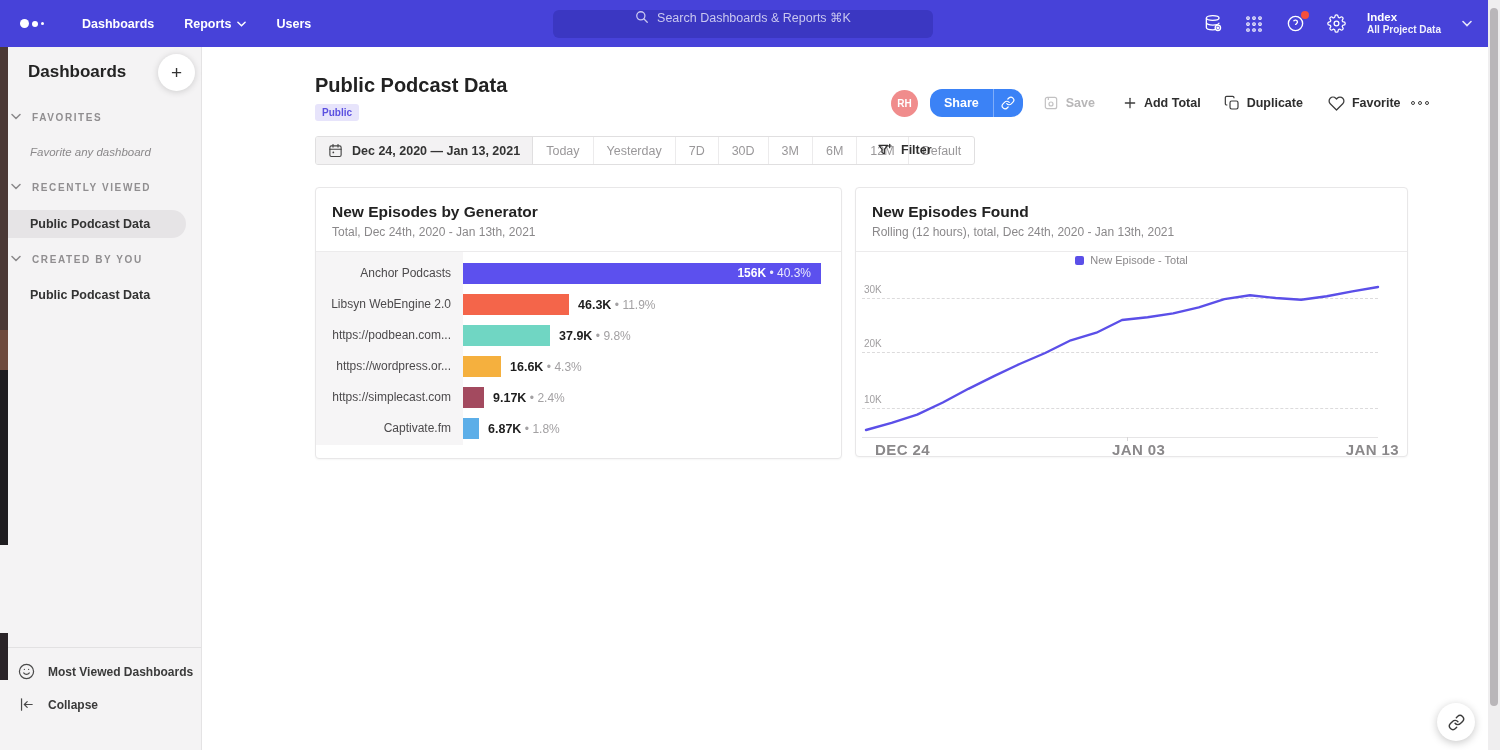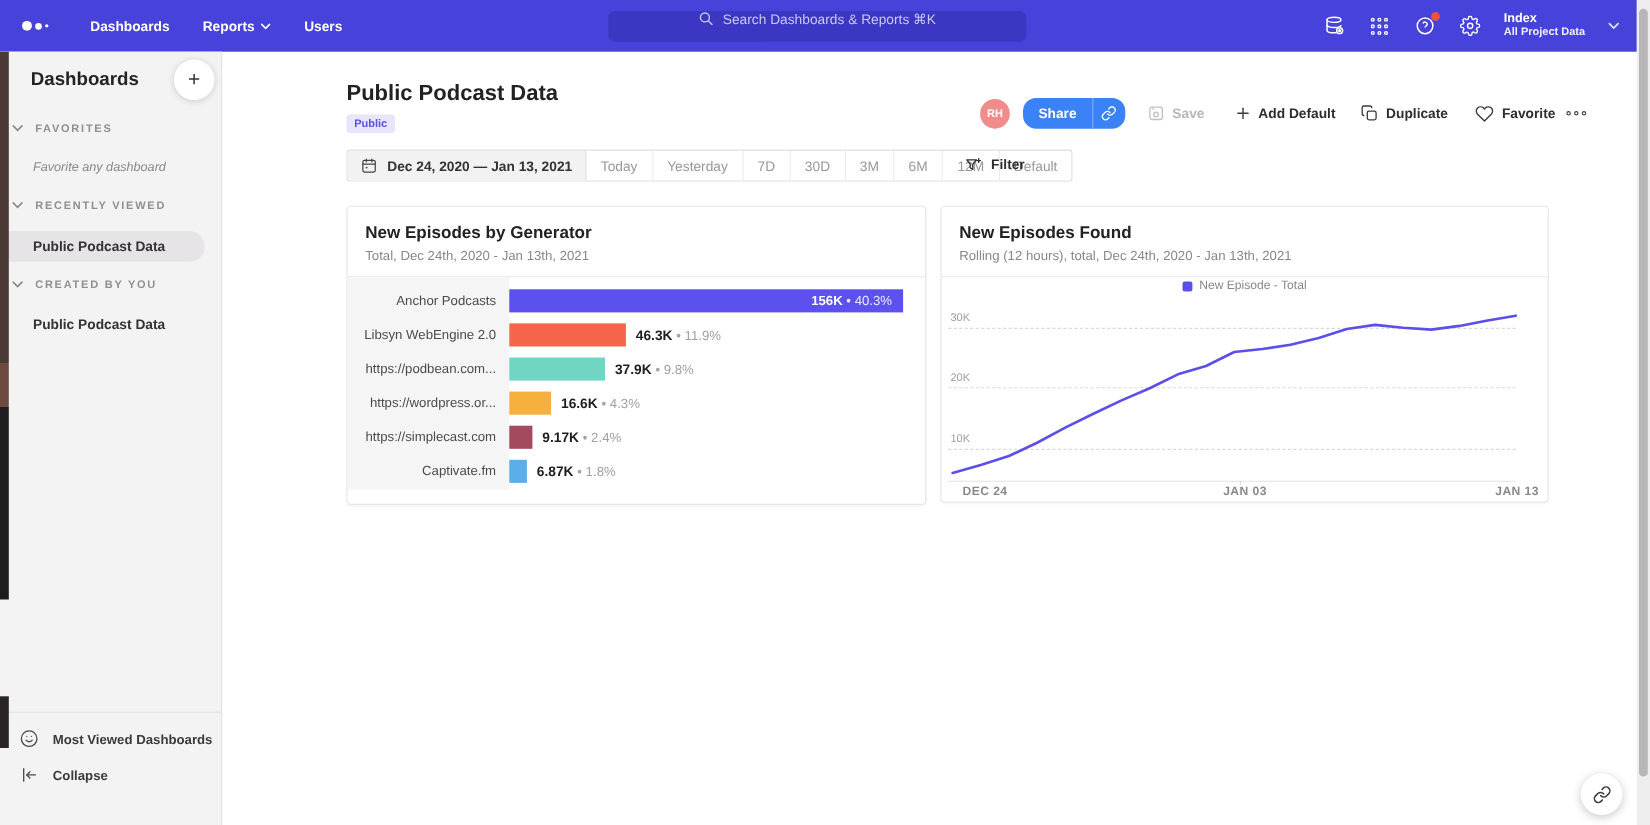--- a/index.html
+++ b/index.html
@@ -84,21 +84,21 @@
   .bar-value-outside { margin-left:9px; font-size:12.5px; color:#1e1e1e; white-space:nowrap; }
   .bar-value-outside b { font-weight:700; }
   .bar-value-outside .pct { color:#a3a1a3; font-size:12px; font-weight:400; }
 
   
   .legend { position:absolute; top:66px; left:0; right:0; display:flex; justify-content:center; align-items:center; gap:6px; font-size:11px; color:#8a888a; }
   .legend-swatch { width:9px; height:9px; border-radius:2px; background:#5b4fe8; }
   .plot { position:absolute; left:6px; top:90px; width:516px; height:160px; border-bottom:1px solid #e6e5e6; }
   .gridline { position:absolute; left:0; right:0; height:0; border-top:1px dashed #dcdbdc; }
   .ytick { position:absolute; left:2px; font-size:10px; color:#a09ea0; }
-  .xtick { position:absolute; top:253px; font-size:11px; font-weight:700; letter-spacing:.4px; color:#8a888a; }
+  .xtick { position:absolute; top:253px; font-size:15px; font-weight:700; letter-spacing:.4px; color:#8a888a; }
   .xtick-mark { position:absolute; left:265px; bottom:-4px; width:1px; height:4px; background:#d8d7d8; }
   svg.series { position:absolute; left:0; top:0; width:516px; height:160px; overflow:visible; }
 
   
   .fab { position:absolute; left:1437px; top:703px; width:38px; height:38px; border-radius:50%; background:#fff; box-shadow:0 2px 9px rgba(0,0,0,.22); display:flex; align-items:center; justify-content:center; color:#3c3c3c; cursor:pointer; }
 </style>
 </head>
 <body>
 
 <div id="app">
@@ -252,21 +252,21 @@
           <circle cx="12" cy="13.5" r="3"></circle>
           <line x1="8" y1="3.5" x2="8" y2="7.5"></line>
         </svg>
       <span>Save</span>
     </div>
     <div class="act" style="margin-left:28px">
       <svg width="14" height="14" viewBox="0 0 24 24" fill="none" stroke="currentColor" stroke-width="2.2" stroke-linecap="round">
           <line x1="12" y1="4" x2="12" y2="20"></line>
           <line x1="4" y1="12" x2="20" y2="12"></line>
         </svg>
-      <span>Add Default</span>
+      <span>Add Total</span>
     </div>
     <div class="act" style="margin-left:23px">
       <svg width="16" height="16" viewBox="0 0 24 24" fill="none" stroke="currentColor" stroke-width="1.8" stroke-linejoin="round">
           <rect x="9" y="9" width="12" height="12" rx="2.5"></rect>
           <path d="M5 15H4a2 2 0 0 1-2-2V4a2 2 0 0 1 2-2h9a2 2 0 0 1 2 2v1"></path>
         </svg>
       <span>Duplicate</span>
     </div>
     <div class="act" style="margin-left:25px">
       <svg width="17" height="17" viewBox="0 0 24 24" fill="none" stroke="currentColor" stroke-width="1.8" stroke-linejoin="round">

